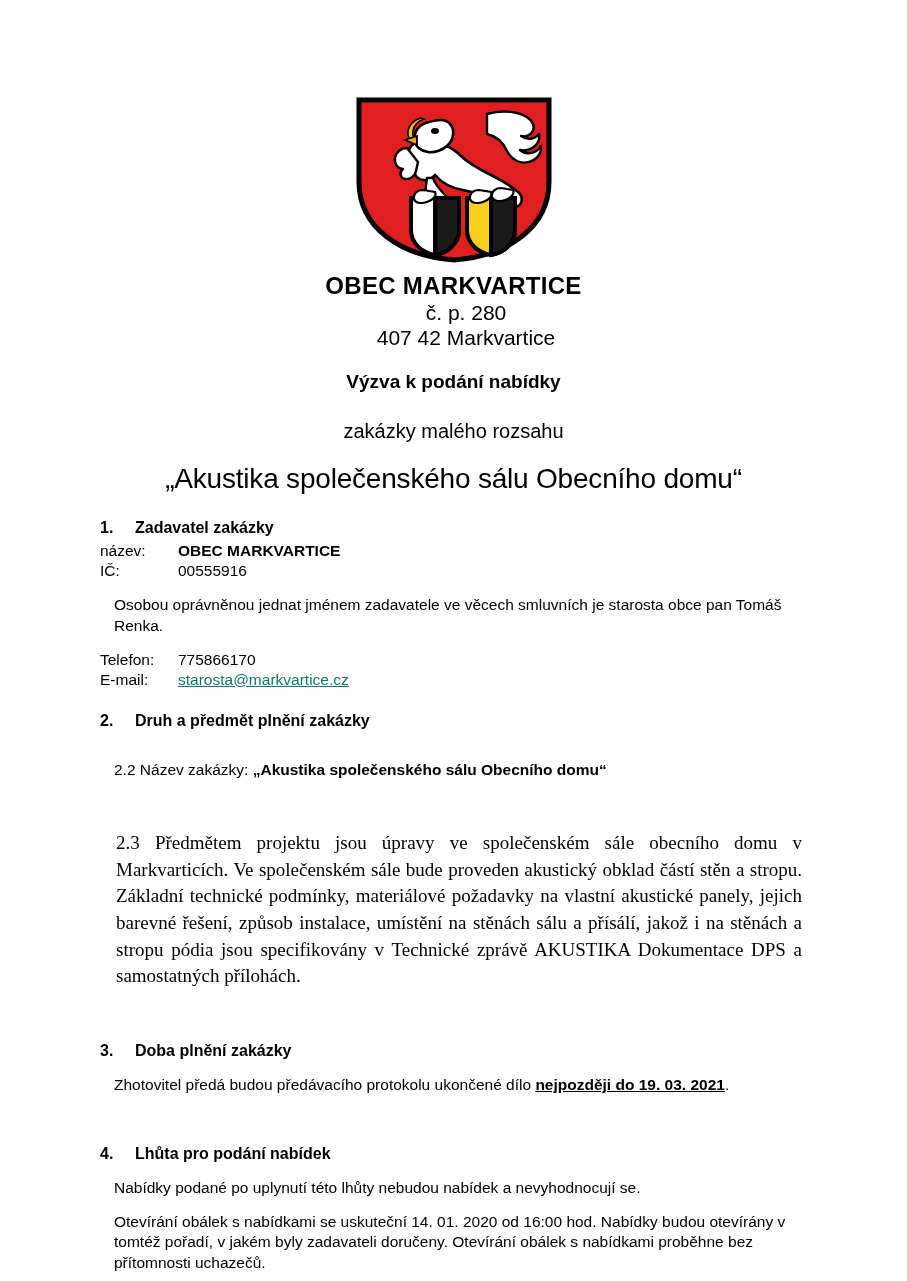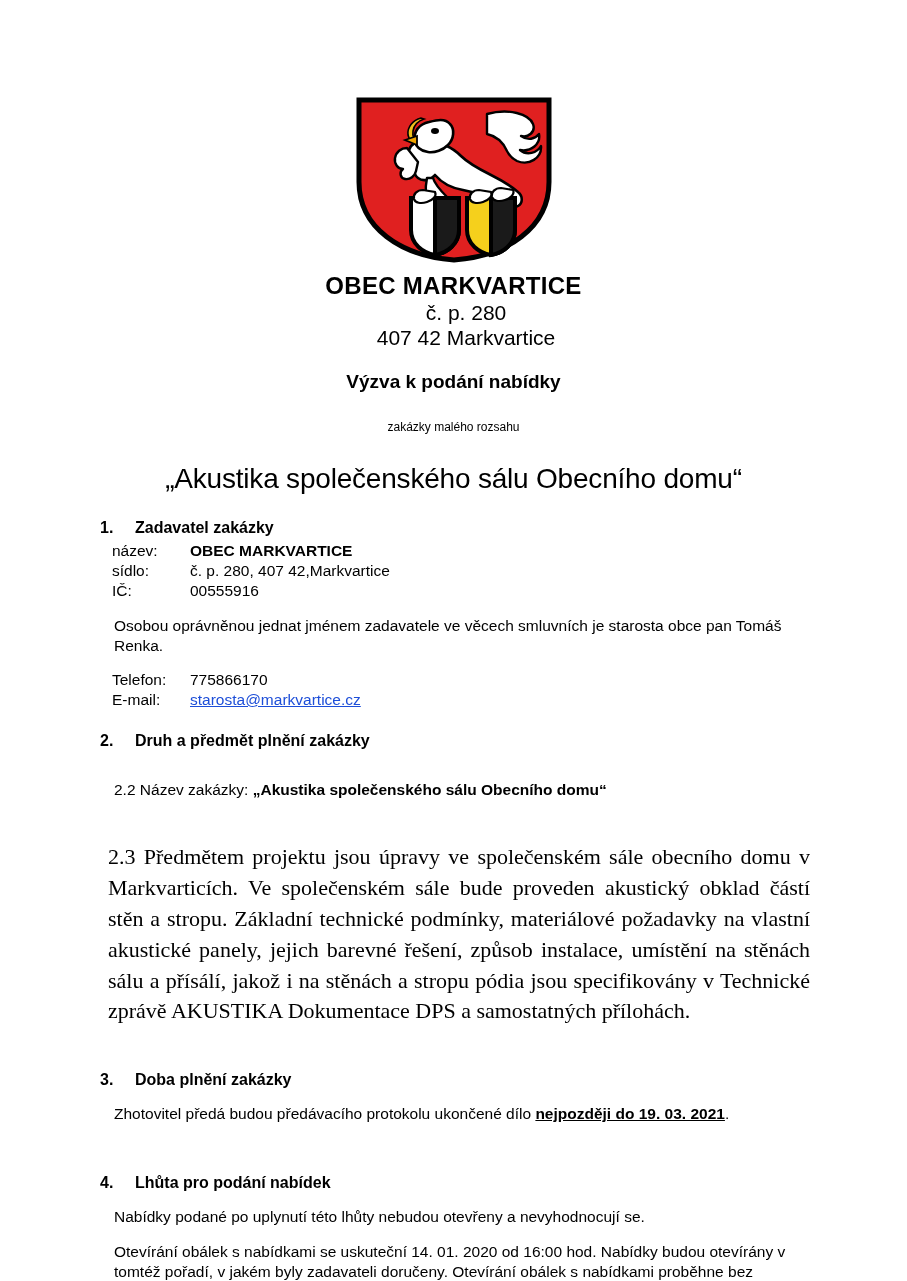--- a/index.html
+++ b/index.html
@@ -61,21 +61,21 @@
     top: 371px;
     text-align: center;
     font-size: 19px;
     font-weight: bold;
   }
   .call-sub {
     position: absolute;
     left: 0; right: 0;
     top: 420px;
     text-align: center;
-    font-size: 12px;
+    font-size: 20px;
   }
   .project-title {
     position: absolute;
     left: 0; right: 0;
     top: 463px;
     text-align: center;
     font-size: 28px;
     font-weight: normal;
     letter-spacing: -0.2px;
   }
@@ -97,44 +97,43 @@
   }
   .sec-num {
     width: 35px;
     flex: none;
   }
   .sec-title { flex: 1; }
 
   .kv {
     display: flex;
     line-height: 1.30;
-    margin-left: 12px;
   }
   .kv .k { width: 78px; flex: none; }
   .kv .v { flex: 1; }
   .kv .v.bold { font-weight: bold; }
 
   p.para {
     margin: 14px;
     line-height: 1.30;
   }
   .gap-sm { height: 12px; }
   .gap-md { height: 20px; }
   .gap-xl { height: 34px; }
 
   .email-link {
-    color: #1d4ed8;
+    color: #0f766e;
   }
 
   .serif-para {
     font-family: "Liberation Serif", serif;
-    font-size: 22px;
+    font-size: 19px;
     line-height: 1.40;
     text-align: justify;
-    margin: 8px;
+    margin: 16px;
   }
 
   .u-bold {
     font-weight: bold;
     text-decoration: underline;
   }
   .b { font-weight: bold; }
 
   .sub-line { line-height: 1.34; }
 </style>
@@ -205,24 +204,20 @@
     <div class="sec-head">
       <span class="sec-num">1.</span>
       <span class="sec-title">Zadavatel zakázky</span>
     </div>
 
     <div class="kv">
       <span class="k">název:</span>
       <span class="v bold">OBEC MARKVARTICE</span>
     </div>
     <div class="kv">
-      <span class="k">sídlo:</span>
-      <span class="v">č. p. 280, 407 42,Markvartice</span>
-    </div>
-    <div class="kv">
       <span class="k">IČ:</span>
       <span class="v">00555916</span>
     </div>
 
     <p class="para">Osobou oprávněnou jednat jménem zadavatele ve věcech smluvních je starosta obce pan Tomáš Renka.</p>
 
     <div class="kv">
       <span class="k">Telefon:</span>
       <span class="v">775866170</span>
     </div>
@@ -263,17 +258,17 @@
       <span>Zhotovitel předá budou předávacího protokolu ukončené dílo </span><span class="u-bold">nejpozději do 19. 03. 2021</span><span>.</span>
     </p>
 
     <div class="gap-xl"></div>
 
     <div class="sec-head">
       <span class="sec-num">4.</span>
       <span class="sec-title">Lhůta pro podání nabídek</span>
     </div>
 
-    <p class="para sub-line">Nabídky podané po uplynutí této lhůty nebudou otevřeny a nevyhodnocují se.</p>
+    <p class="para sub-line">Nabídky podané po uplynutí této lhůty nebudou nabídek a nevyhodnocují se.</p>
     <p class="para sub-line">Otevírání obálek s nabídkami se uskuteční 14. 01. 2020 od 16:00 hod. Nabídky budou otevírány v tomtéž pořadí, v jakém byly zadavateli doručeny. Otevírání obálek s nabídkami proběhne bez přítomnosti uchazečů.</p>
 
   </div>
 </div>
 
 </body></html>

